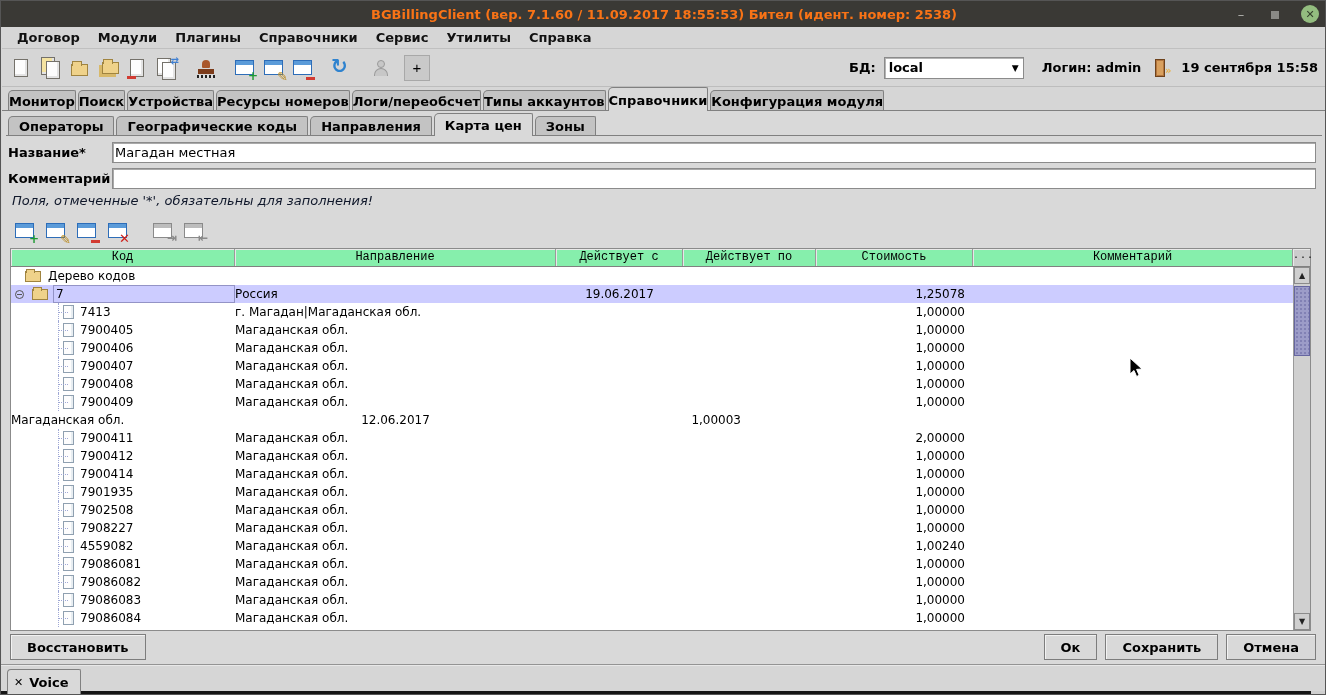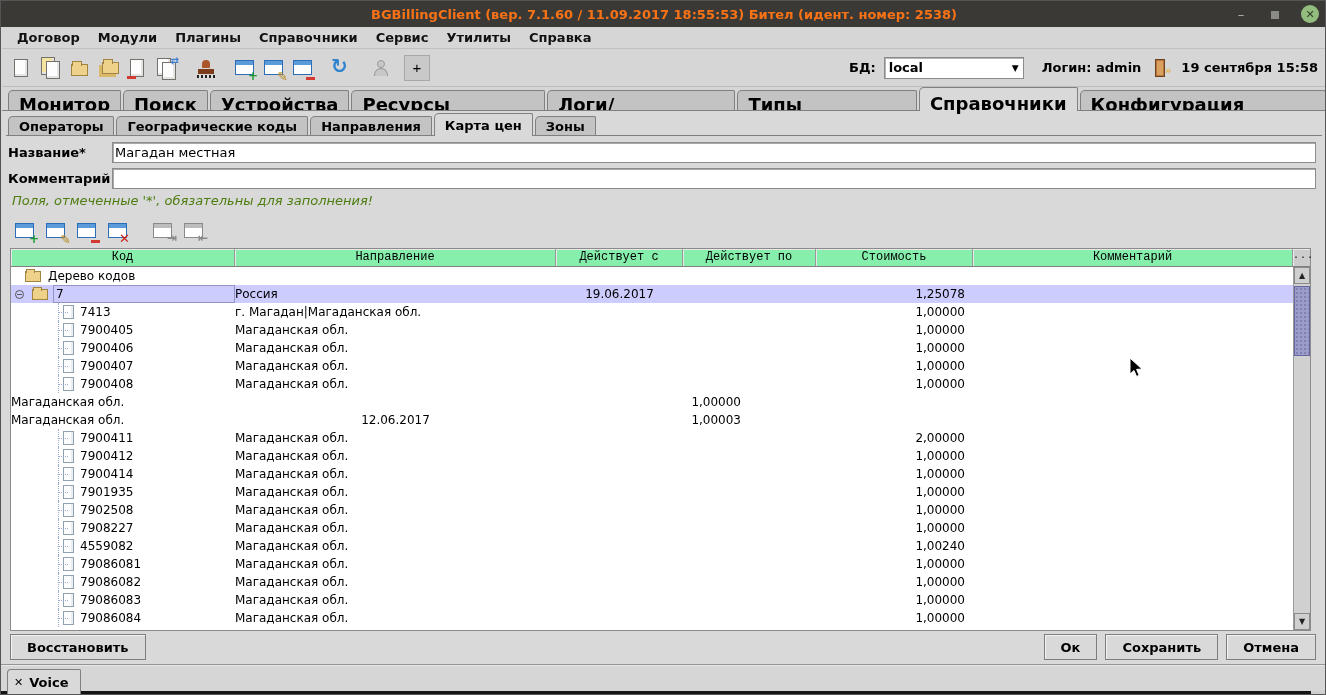--- a/index.html
+++ b/index.html
@@ -67,38 +67,38 @@
      box-shadow:inset 1px 1px 0 #b5b5b5; display:flex; align-items:center; padding:0 4px; font-size:13px; font-weight:bold; }
   .db-select .arrow { margin-left:auto; font-size:9px; }
   .door { width:16px; height:18px; position:relative; margin:0 4px; }
   .door .panel { position:absolute; left:2px; top:0; width:10px; height:18px; background:#b3763d; border:1px solid #6e421c; }
   .door .inner { position:absolute; left:4px; top:2px; width:6px; height:14px; background:#d9a05e; }
   .door .arr { position:absolute; right:-2px; top:6px; color:#e9b34c; font-size:10px; font-weight:bold; }
 
   
   .maintabs { position:absolute; left:1px; top:86px; width:1324px; height:24px; display:flex;
      align-items:flex-end; padding-left:6px; gap:2px; }
-  .tab { font-size:18px; font-weight:bold; padding:3px 10px 3px; background:#c3c3c3;
+  .tab { font-size:13px; font-weight:bold; padding:3px 0 3px; background:#c3c3c3;
      border:1px solid #808080; border-bottom:none; border-radius:5px 2px 0 0; height:21px; }
   .tab.active { background:#d9d9d9; height:24px; position:relative; z-index:2; padding-top:5px; }
 
   
   .panel { position:absolute; left:1px; top:109px; width:1324px; height:554px; background:#d9d9d9;
      border-top:1px solid #808080; }
   .subtabs { position:absolute; left:6px; top:2px; height:23px; display:flex; align-items:flex-end; gap:2px; }
   .subtab { font-size:13px; font-weight:bold; padding:2px 10px 3px; background:#c3c3c3;
      border:1px solid #808080; border-bottom:none; border-radius:5px 2px 0 0; height:20px; }
   .subtab.active { background:#d9d9d9; height:23px; position:relative; z-index:2; padding-top:4px; }
   .subpanel-line { position:absolute; left:4px; top:24px; right:4px; border-top:1px solid #808080; }
 
   .form-row { position:absolute; left:6px; right:10px; height:22px; display:flex; align-items:center; }
   .form-label { width:104px; font-size:13px; font-weight:bold; }
   .form-input { flex:1; height:21px; background:#fff; border:1px solid #8b8b8b;
      box-shadow:inset 1px 1px 0 #a9a9a9; font-size:13px; padding:0 2px; font-family:"DejaVu Sans",sans-serif; }
-  .required-note { position:absolute; left:10px; top:82px; color:#4d7c0f; font-size:13px; font-style:italic; }
+  .required-note { position:absolute; left:10px; top:82px; color:#0f172a; font-size:13px; font-style:italic; }
 
   .minitoolbar { position:absolute; left:10px; top:108px; display:flex; align-items:center; }
   .mt-ico { width:26px; height:24px; position:relative; margin-right:5px; }
   .mt-ico .winico { left:3px; top:4px; }
   .mt-sep { width:14px; }
 
   
   .tablebox { position:absolute; left:8px; top:137px; width:1301px; height:383px; background:#fff;
      border:1px solid #8b8b8b; }
   .thead { display:flex; height:18px; background:#86efac; border-bottom:1px solid #808080;font-family:Liberation Mono, monospace; }
@@ -403,20 +403,27 @@
             <span class="tree-page"></span>
             <span>7900408</span>
           </div>
           <div class="td c1">Магаданская обл.</div>
           <div class="td c2 center"></div>
           <div class="td c3 center"></div>
           <div class="td c4 right">1,00000</div>
           <div class="td c5"></div>
         </div>
         <div class="t-row">
+          <div class="td c0 codecell">
+            <span class="treeline-v"></span>
+            <span class="treeline-h"></span>
+            <span class="leaf-indent"></span>
+            <span class="tree-page"></span>
+            <span>7900409</span>
+          </div>
           <div class="td c1">Магаданская обл.</div>
           <div class="td c2 center"></div>
           <div class="td c3 center"></div>
           <div class="td c4 right">1,00000</div>
           <div class="td c5"></div>
         </div>
         <div class="t-row">
           <div class="td c1">Магаданская обл.</div>
           <div class="td c2 center">12.06.2017</div>
           <div class="td c3 center"></div>

